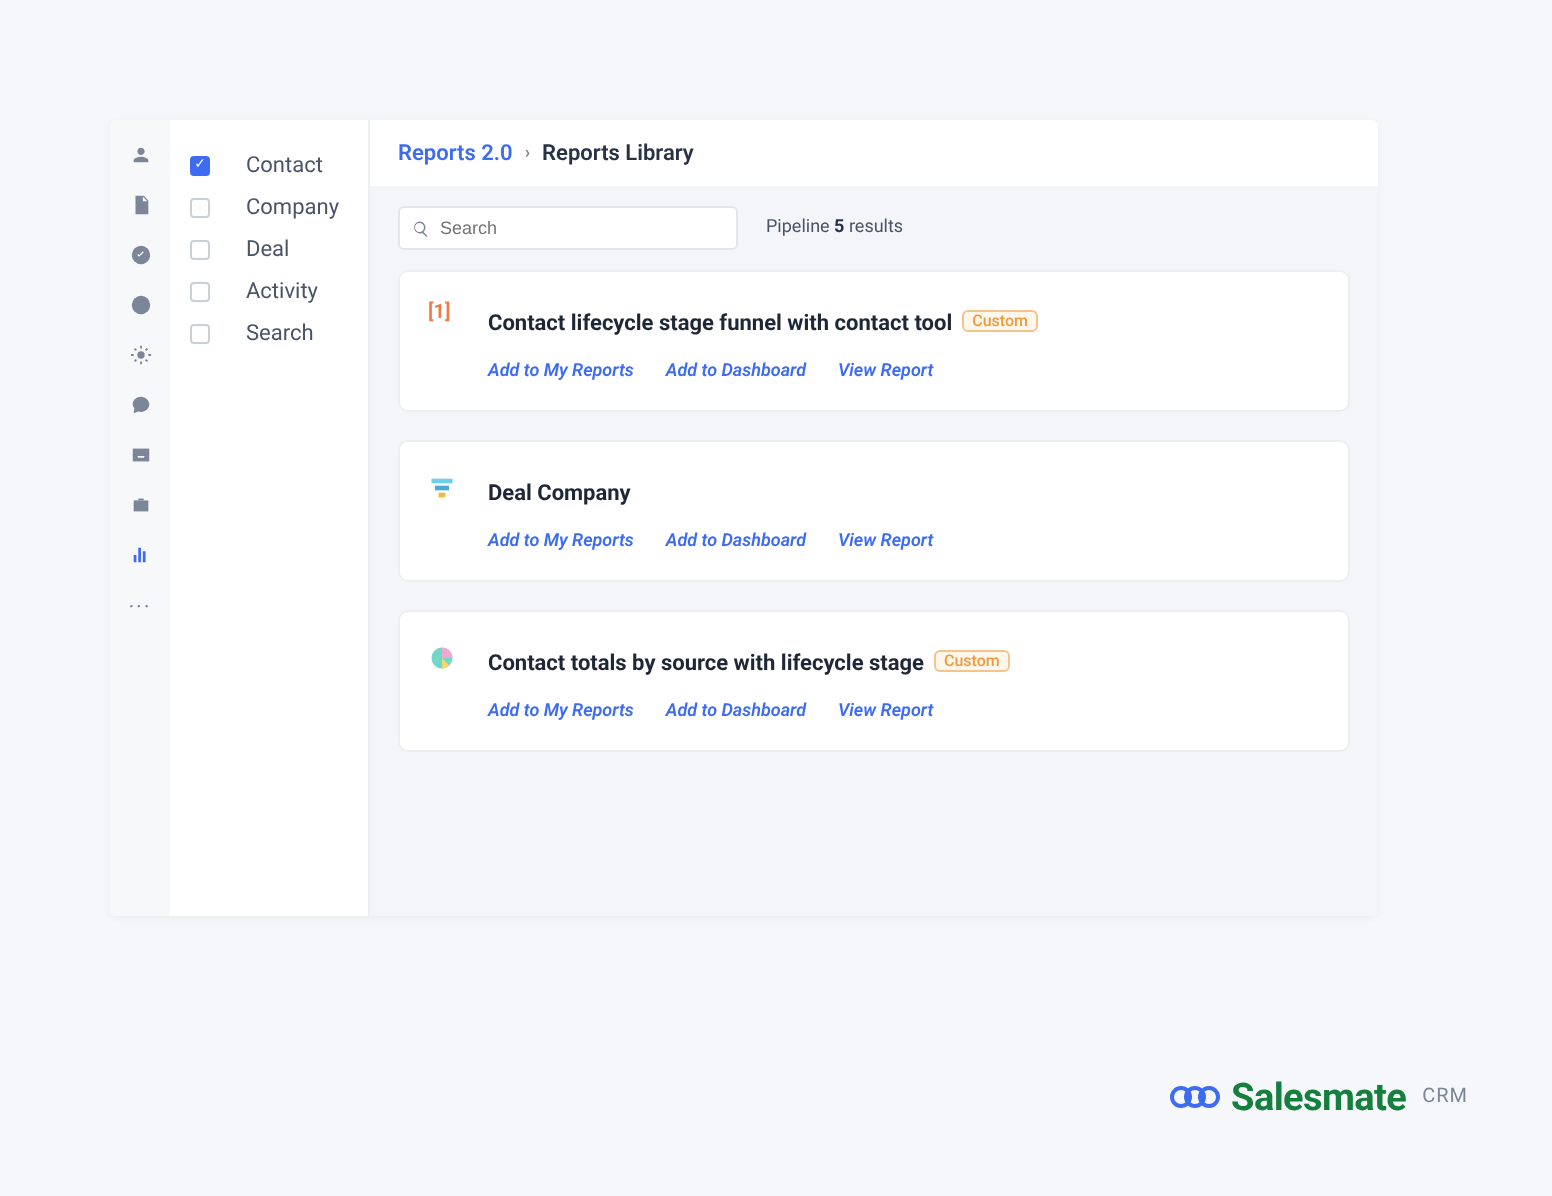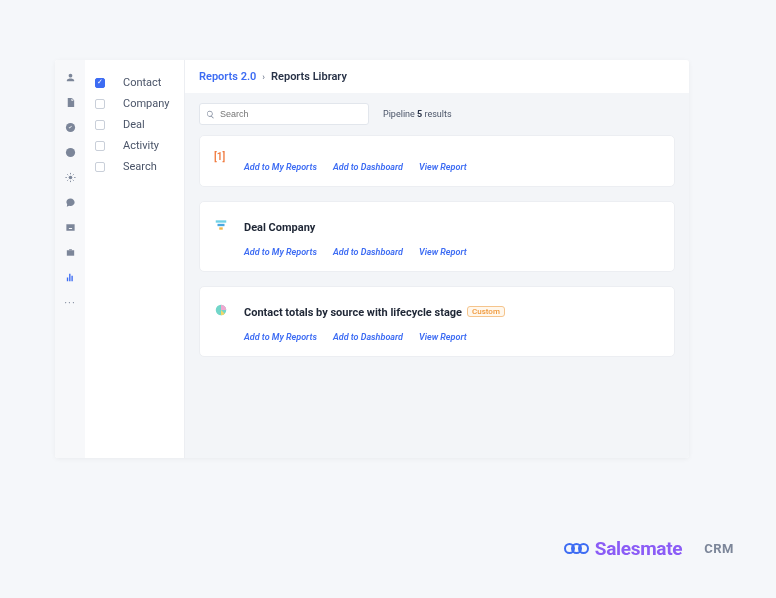--- a/index.html
+++ b/index.html
@@ -102,22 +102,22 @@
   .brand {
     position:absolute; bottom:38px; right:42px;
     display:flex; align-items:center; gap:6px;
   }
   .brand .dots3 { display:flex; gap:0; align-items:center;}
   .brand .dots3 span {
     width:11px; height:11px; border:2px solid #3d6cf3; border-radius:50%;
     margin-left:-4px;
   }
   .brand .dots3 span:first-child{ margin-left:0;}
-  .brand .txt { font-size:19px; font-weight:700; color:#8b5cf6; letter-spacing:-0.3px;}
-  .brand .sub { font-size:13px; color:#7c8699; font-weight:700; margin-left:16px; letter-spacing:0.5px;}
+  .brand .txt { font-size:19px; font-weight:700; color:#15803d; letter-spacing:-0.3px;}
+  .brand .sub { font-size:10px; color:#7c8699; font-weight:400; margin-left:2px; letter-spacing:0.5px;}
   
   .funnel-ic { width:14px; height:14px;}
   .funnel-ic .t1{fill:#6fd1e6;} .funnel-ic .t2{fill:#4aa8e0;} .funnel-ic .t3{fill:#f0b84a;}
   .pie-ic { width:14px; height:14px;}
   .num-ic {
     font-size:10px; font-weight:600; color:#f07a3e;
     display:flex; align-items:center; gap:0;
   }
   .num-ic .b { color:#f07a3e;}
 </style>
@@ -222,20 +222,21 @@
         <span>Pipeline </span><b>5</b><span> results</span>
       </div>
     </div>
 
     <div class="cards" id="cards-container">
         <div class="card">
           <div class="icon-slot">
             <span class="num-ic"><span class="b">[</span>1<span class="b">]</span></span>
           </div>
           <div style="flex:1">
+            <div><h3>Contact lifecycle stage funnel with contact tool</h3><span class="badge">Custom</span></div>
             <div class="actions">
               <a>Add to My Reports</a>
               <a>Add to Dashboard</a>
               <a>View Report</a>
             </div>
           </div>
         </div>
         <div class="card">
           <div class="icon-slot"><svg class="funnel-ic" viewBox="0 0 24 24">
               <rect class="t1" x="3" y="4" width="18" height="4"></rect>

